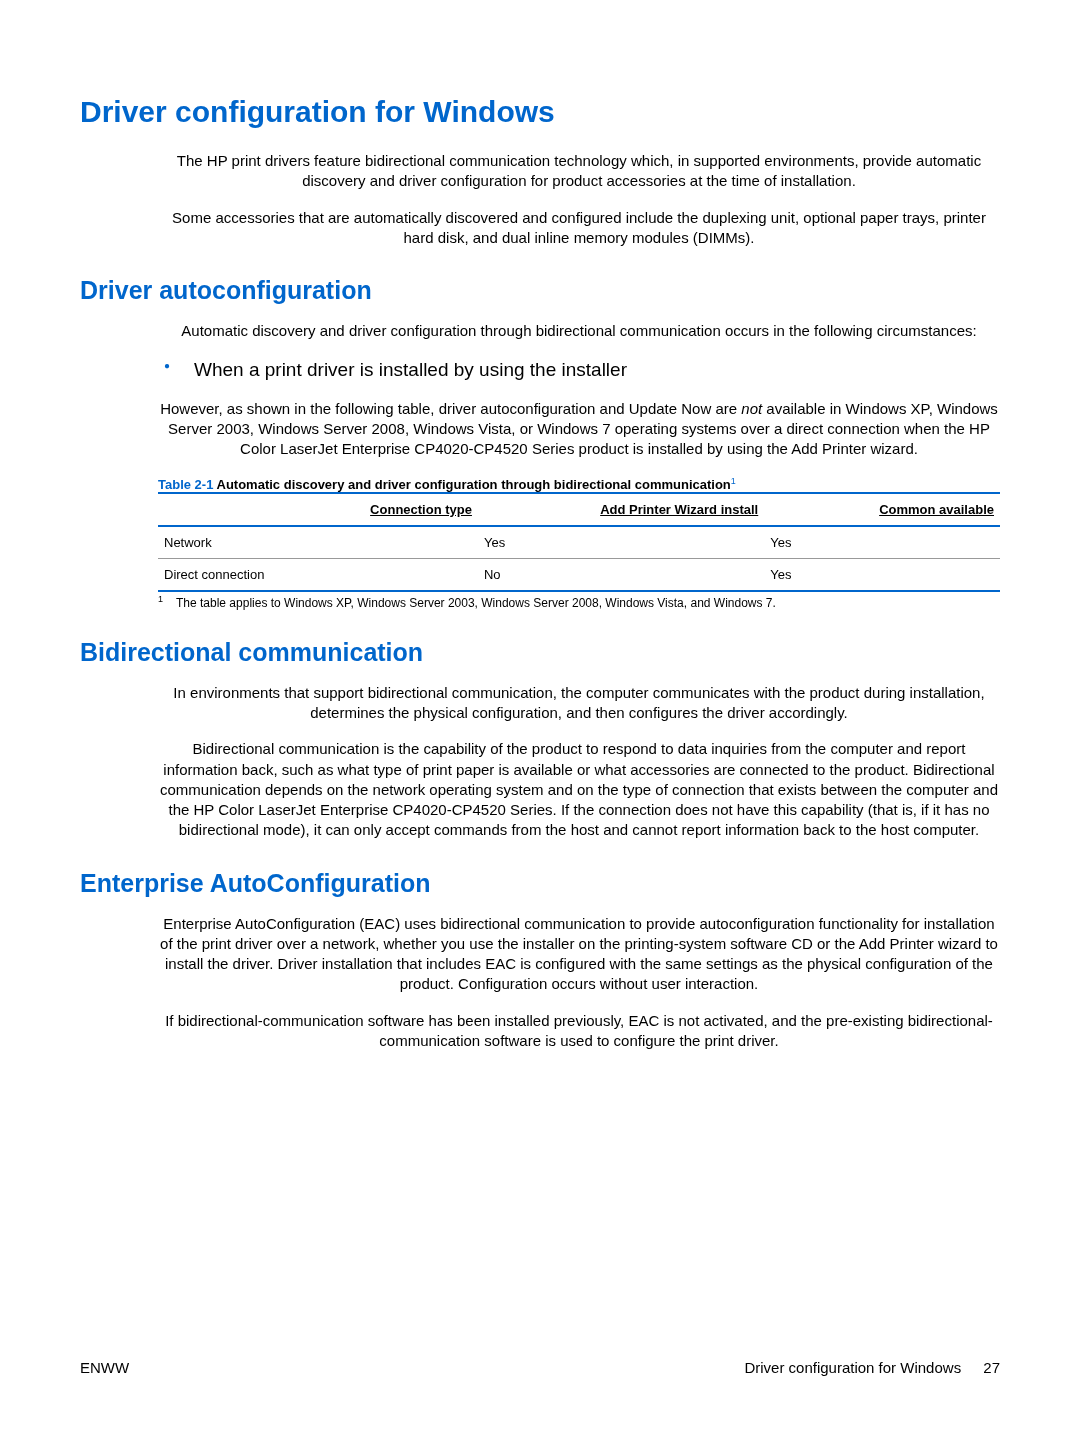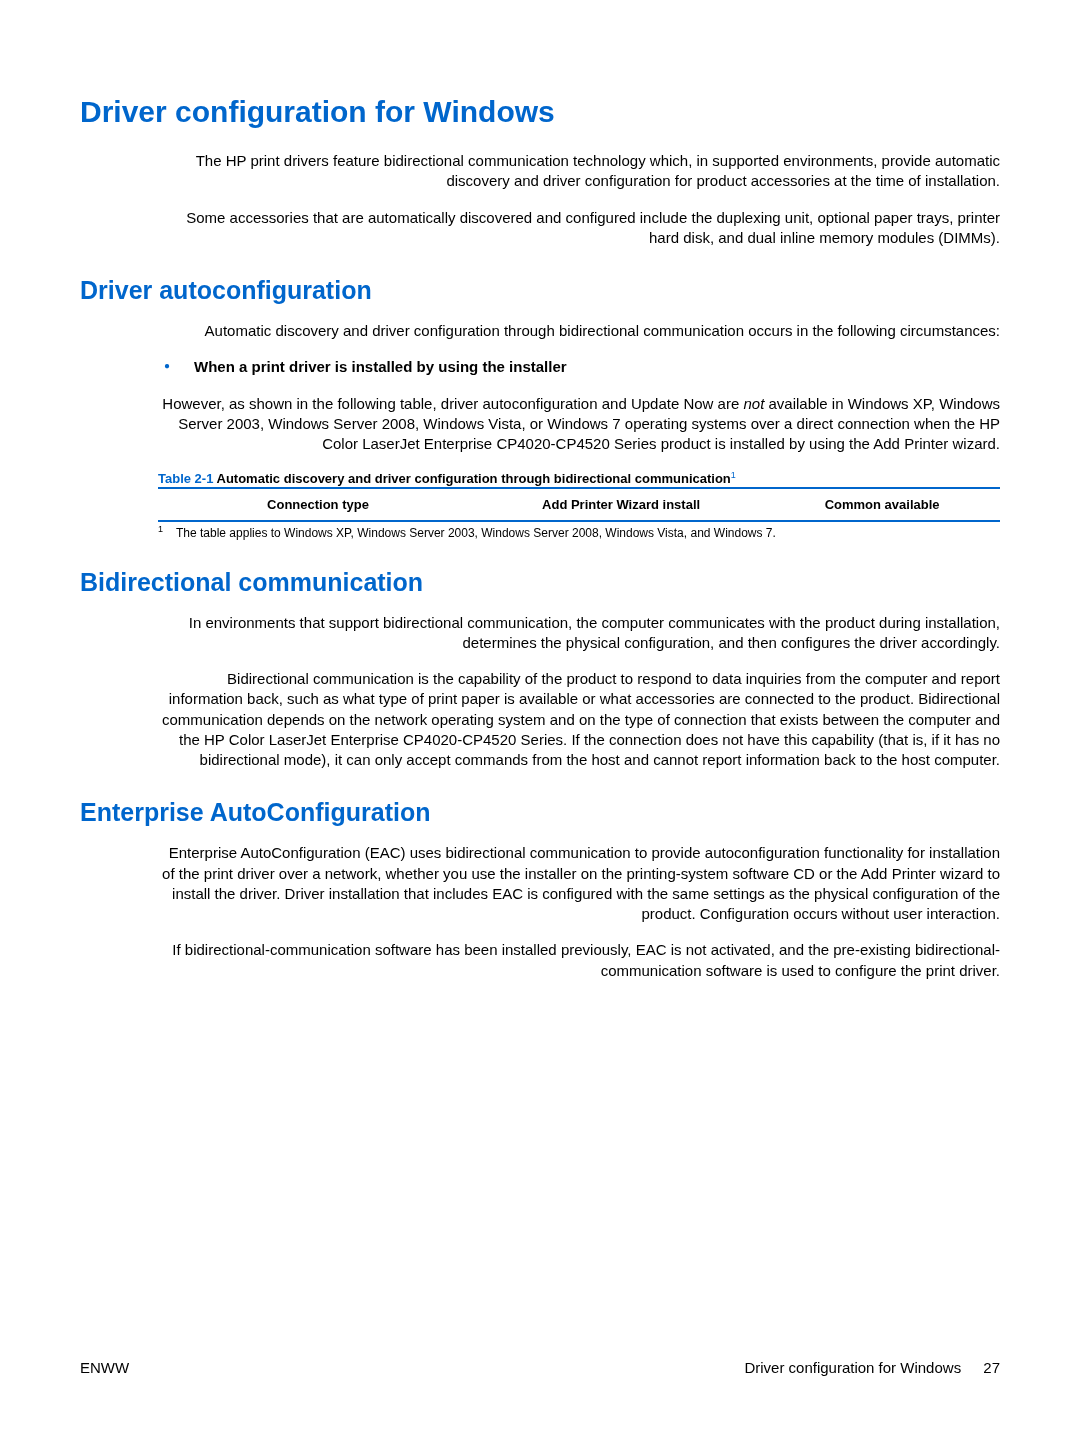--- a/index.html
+++ b/index.html
@@ -23,35 +23,34 @@
       font-size: 25px;
       font-weight: bold;
       margin-top: 28px;
       margin-bottom: 16px;
     }
     .body-text {
       margin-left: 78px;
       font-size: 15px;
       line-height: 1.35;
       margin-bottom: 16px;
-      text-align: right;
+      text-align: center;
     }
     .italic { font-style: italic; }
     ul.bullet-list {
       margin-left: 78px;
       list-style: none;
       margin-bottom: 16px;
     }
     ul.bullet-list li {
       position: relative;
       padding-left: 36px;
-      font-size: 15px;
+      font-size: 19px;
       line-height: 1.35;
       margin-bottom: 10px;
-      font-weight: bold;
     }
     ul.bullet-list li::before {
       content: "●";
       position: absolute;
       left: 6px;
       top: 2px;
       color: #0066cc;
       font-size: 10px;
     }
     .table-caption {
@@ -61,21 +60,21 @@
     .table-caption .label { color: #0066cc; font-weight: bold; }
     .table-caption .title { font-weight: bold; color: #000; }
     .table-caption sup { color: #0066cc; font-size: 9px; vertical-align: super; }
     table.data-table {
       margin-left: 78px;
       border-collapse: collapse;
       width: calc(100% - 78px);
       font-size: 13px;
     }
     table.data-table thead { border-top: 2px solid #0066cc; border-bottom: 2px solid #0066cc; }
-    table.data-table th { text-align: center; padding: 8px 6px; font-weight: bold; }
+    table.data-table th { text-align: right; padding: 8px 6px; font-weight: bold; text-decoration: underline; }
     table.data-table tbody tr { border-bottom: 1px solid #999; }
     table.data-table tbody tr:last-child { border-bottom: 2px solid #0066cc; }
     table.data-table td { padding: 8px 6px; }
     .footnote {
       margin-left: 78px;
       font-size: 12px;
       margin-top: 4px;
       margin-bottom: 16px;
       position: relative;
       padding-left: 18px;
@@ -119,20 +118,30 @@
 
 <table class="data-table">
   <thead>
     <tr>
       <th style="width:38%">Connection type</th>
       <th style="width:34%">Add Printer Wizard install</th>
       <th>Common available</th>
     </tr>
   </thead>
   <tbody>
+    <tr>
+      <td>Network</td>
+      <td>Yes</td>
+      <td>Yes</td>
+    </tr>
+    <tr>
+      <td>Direct connection</td>
+      <td>No</td>
+      <td>Yes</td>
+    </tr>
   </tbody>
 </table>
 
 <div class="footnote">
   <span class="fnum">1</span>
   <span>The table applies to Windows XP, Windows Server 2003, Windows Server 2008, Windows Vista, and Windows 7.</span>
 </div>
 
 <h2 class="section-title">Bidirectional communication</h2>
 

